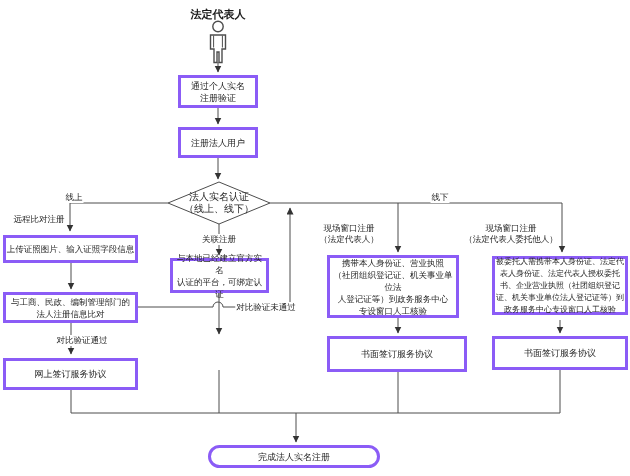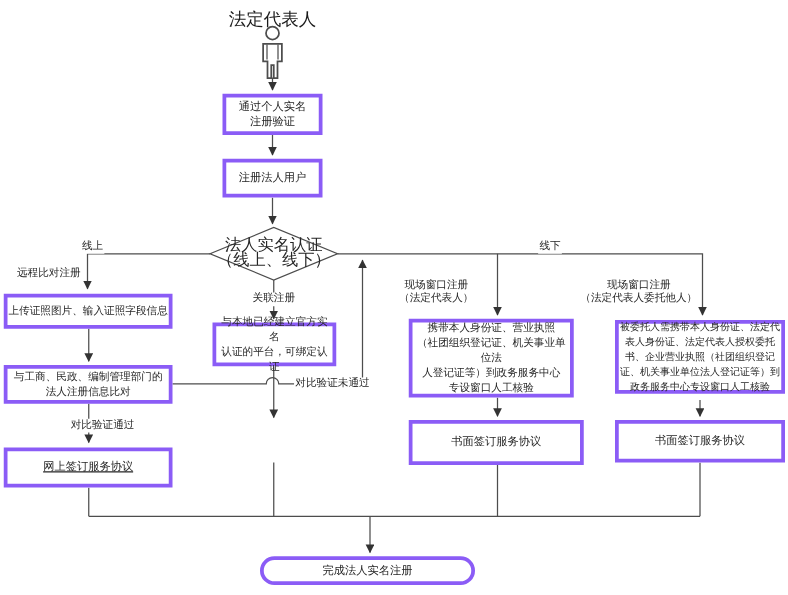--- a/index.html
+++ b/index.html
@@ -16,25 +16,25 @@
   .pbox.small{font-size:8.5px;line-height:12px;}
   .pbox.tiny{font-size:8px;line-height:12px;}
   .stadium{border-radius:12px;}
   .lbl{
     position:absolute;font-size:8.5px;line-height:11px;color:#262626;
     background:#ffffff;white-space:pre-line;text-align:center;padding:0 1px;
   }
   .lbl.center{transform:translateX(-50%);}
   .lbl.nobg{background:transparent;}
   .title{
-    position:absolute;font-size:14px;font-weight:400;color:#1a1a1a;
+    position:absolute;font-size:11px;font-weight:700;color:#1a1a1a;
     transform:translateX(-50%);white-space:nowrap;text-align:right;
   }
   .dtext{
-    position:absolute;font-size:13px;line-height:12px;text-align:center;
+    position:absolute;font-size:10px;line-height:12px;text-align:center;
     white-space:pre-line;color:#262626;
   }
 </style>
 </head>
 <body>
 
 <div id="canvas">
 
   <svg id="connectors" viewBox="0 0 630 476" xmlns="http://www.w3.org/2000/svg">
     <defs>
@@ -100,21 +100,21 @@
   <div class="pbox" style="left:178px;top:75px;width:80px;height:33px;">通过个人实名
 注册验证</div>
   <div class="pbox" style="left:178px;top:127px;width:80px;height:31px;">注册法人用户</div>
 
   <div class="dtext" style="left:169px;top:191px;width:100px;">法人实名认证
 （线上、线下）</div>
 
   <div class="pbox small" style="left:3px;top:235px;width:135px;height:28px;">上传证照图片、输入证照字段信息</div>
   <div class="pbox small" style="left:3px;top:292px;width:135px;height:31px;">与工商、民政、编制管理部门的
 法人注册信息比对</div>
-  <div class="pbox" style="left:3px;top:358px;width:135px;height:32px;text-decoration:underline;">网上签订服务协议</div>
+  <div class="pbox" style="left:3px;top:358px;width:135px;height:32px;">网上签订服务协议</div>
 
   <div class="pbox small" style="left:170px;top:258px;width:99px;height:35px;">与本地已经建立官方实名
 认证的平台，可绑定认证</div>
 
   <div class="pbox small" style="left:327px;top:255px;width:132px;height:63px;">携带本人身份证、营业执照
 （社团组织登记证、机关事业单位法
 人登记证等）到政务服务中心
 专设窗口人工核验</div>
   <div class="pbox" style="left:327px;top:336px;width:140px;height:36px;">书面签订服务协议</div>
 

